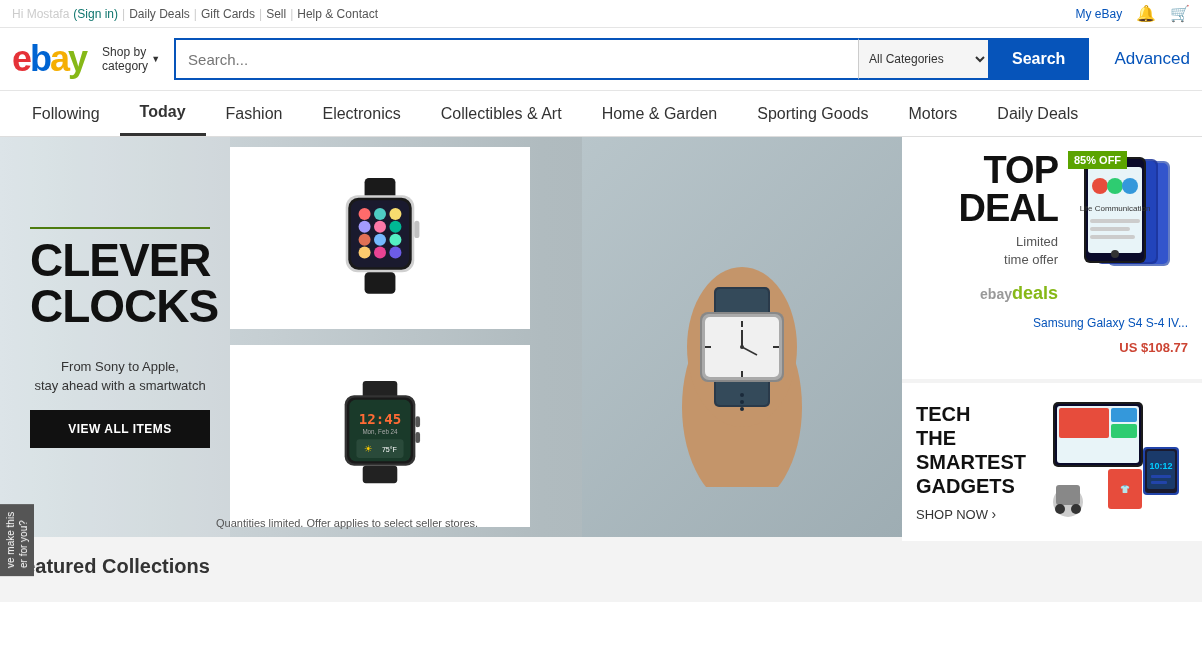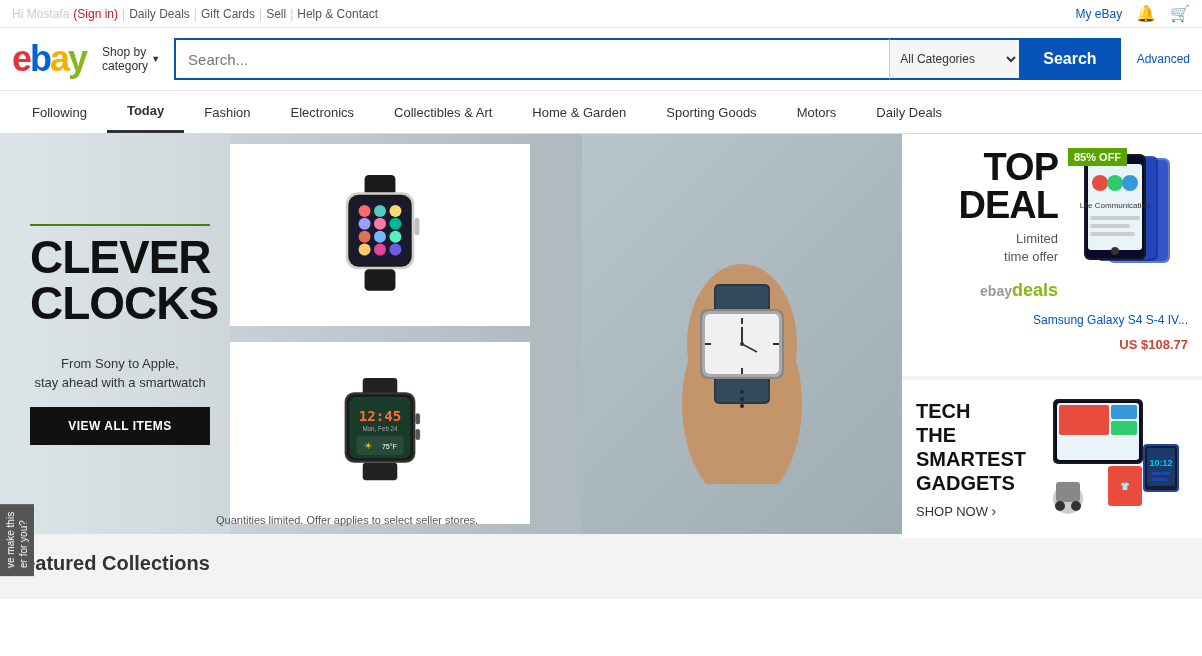--- a/index.html
+++ b/index.html
@@ -10,21 +10,21 @@
       background: #fff;
       border-bottom: 1px solid #e5e5e5;
       padding: 4px 12px;
       display: flex;
       align-items: center;
       justify-content: space-between;
       font-size: 12px;
       color: #555;
     }
     #top-bar-left { display: flex; align-items: center; gap: 4px; }
-    #top-bar-left a { color: #b91c1c; text-decoration: none; }
+    #top-bar-left a { color: #0f766e; text-decoration: none; }
     #top-bar-left span { color: #ccc; }
     #top-bar-right { display: flex; align-items: center; gap: 14px; color: #555; font-size: 12px; }
     #top-bar-right .my-ebay { color: #0654ba; cursor: pointer; }
 
     
     #header {
       display: flex;
       align-items: center;
       padding: 10px 12px;
       gap: 10px;
@@ -82,38 +82,38 @@
       background: #0654ba;
       color: #fff;
       border: none;
       padding: 0 24px;
       font-size: 16px;
       font-weight: bold;
       cursor: pointer;
       height: 42px;
     }
     #advanced-link {
-      font-size: 12px;
+      font-size: 17px;
       color: #0654ba;
       text-decoration: none;
-      margin-left: 6px;
+      margin-left: 15px;
       white-space: nowrap;
     }
 
     
     #nav {
       display: flex;
       align-items: center;
       border-bottom: 1px solid #ddd;
       padding: 0 12px;
       background: #fff;
     }
     #nav .nav-item {
       padding: 12px 20px;
-      font-size: 13px;
+      font-size: 16px;
       color: #333;
       cursor: pointer;
       white-space: nowrap;
       text-decoration: none;
       display: inline-block;
     }
     #nav .nav-item.active {
       color: #333;
       font-weight: bold;
       border-bottom: 3px solid #333;

